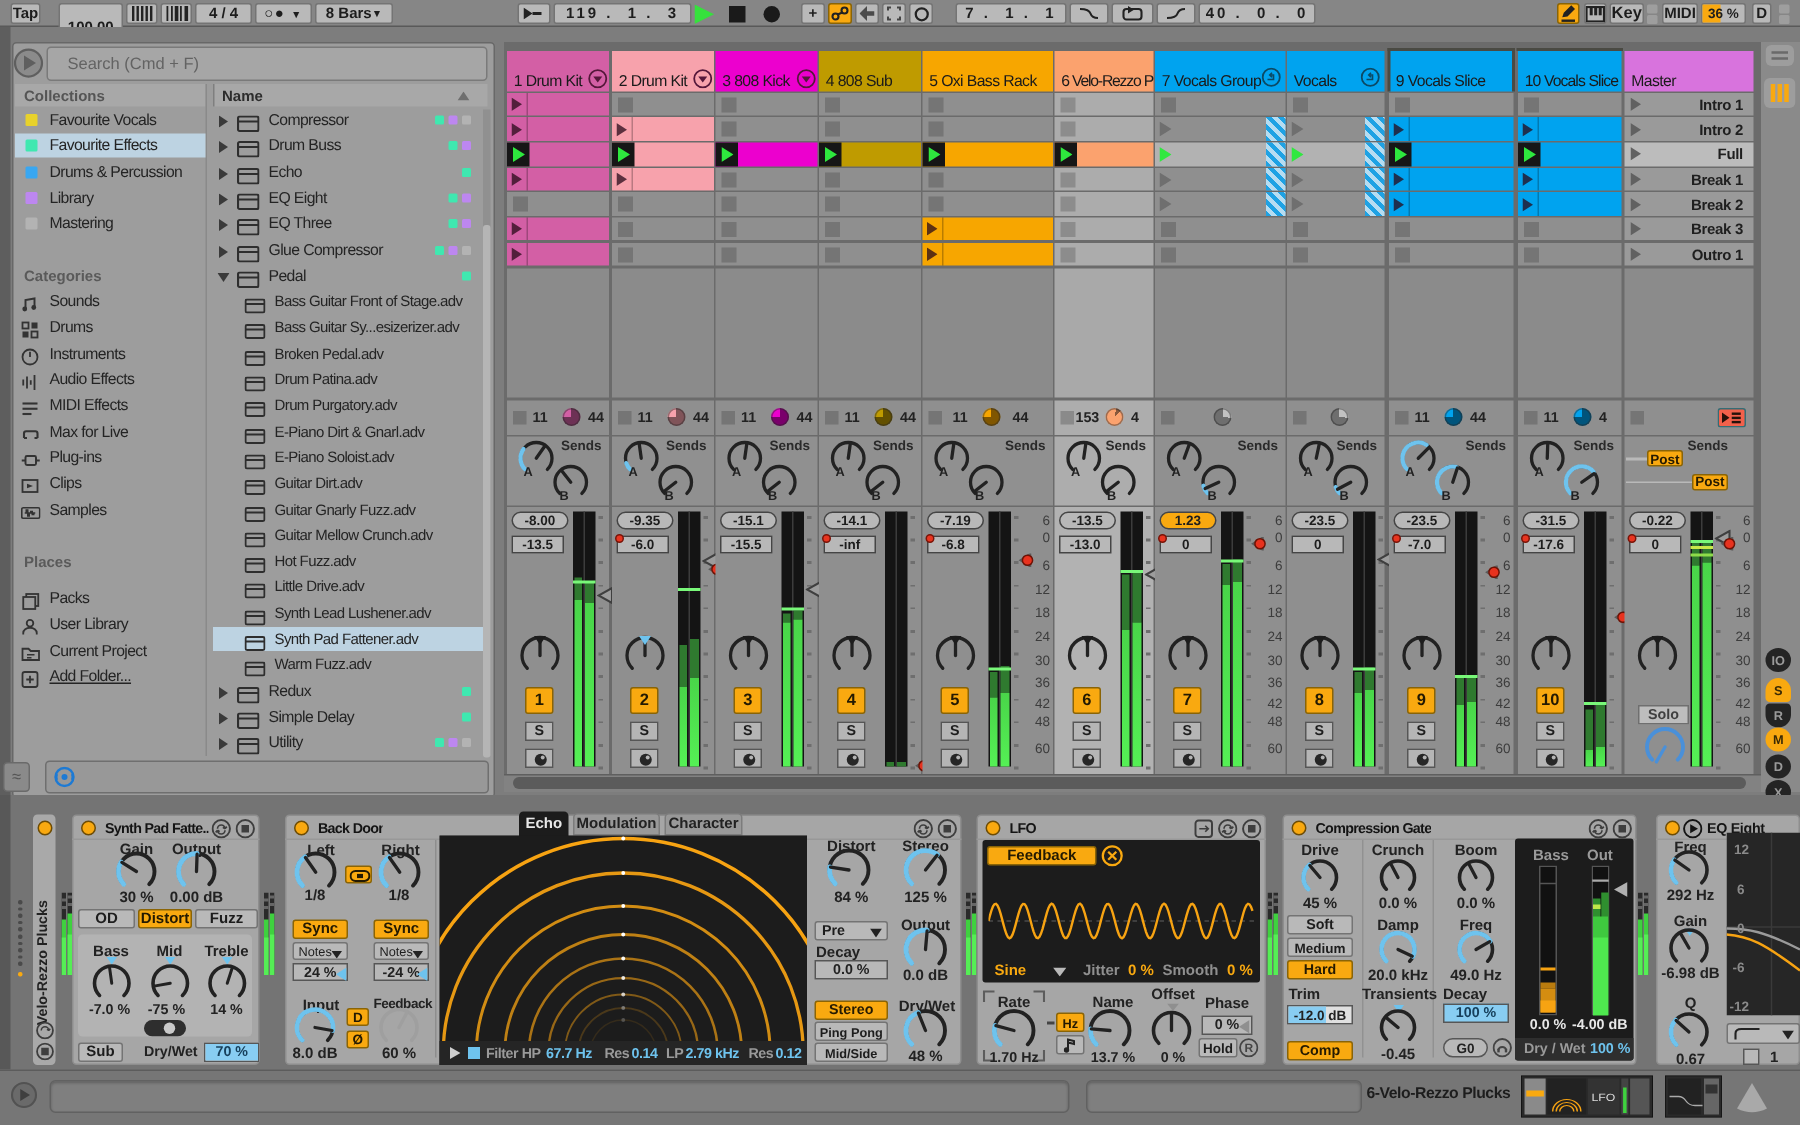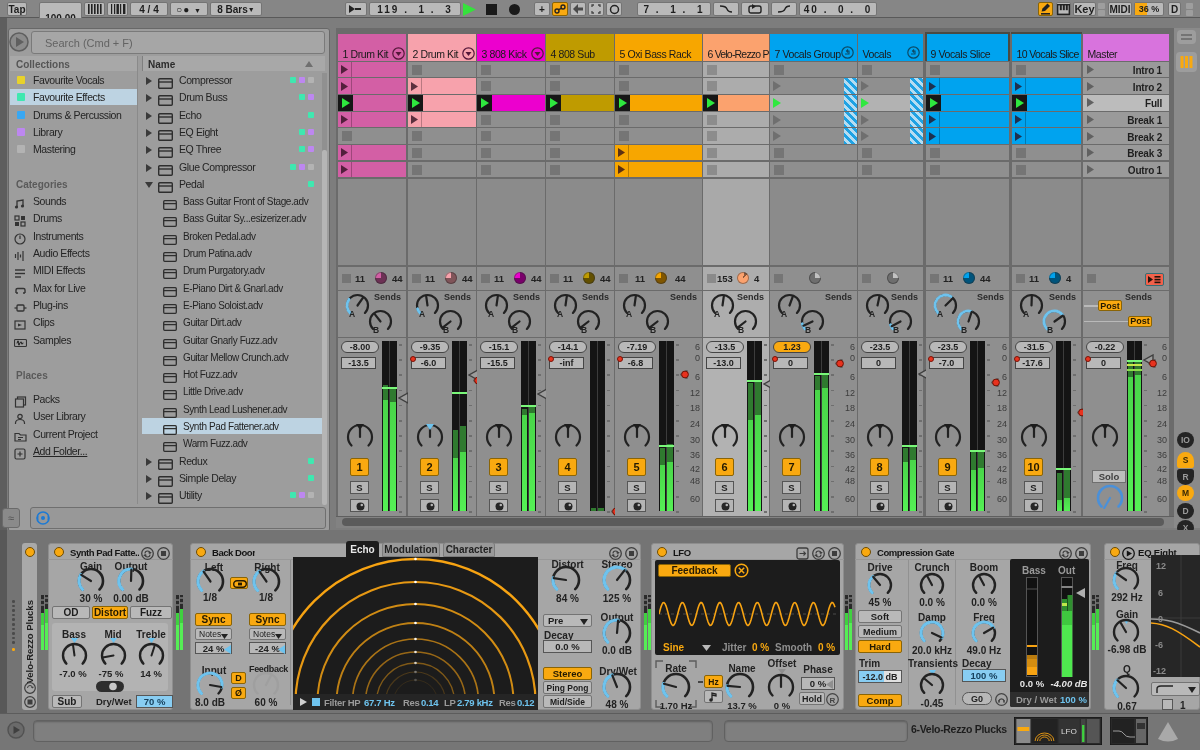--- a/index.html
+++ b/index.html
@@ -1954,21 +1954,21 @@
  <rect x="1" y="22" width="5" height="78" fill="#2f8f2f"></rect>
  <rect x="6.5" y="18" width="5" height="82" fill="#2f8f2f"></rect>
  <rect x="1" y="26" width="5" height="3" fill="#bfe84a"></rect>
  <rect x="1" y="34" width="10" height="66" fill="#3fc93f"></rect>
  <rect x="1" y="48" width="10" height="52" fill="#4fe84f"></rect>
 </svg></div>
 <svg style="position:absolute;left:1076px;top:588px" width="9" height="10">
     <polygon points="9,0 0,5.0 9,10" fill="#b0b0b0"></polygon>
   </svg>
 <div class="t " style="left:1014px;top:679px;font-size:9.5px;color:#e8e8e8;width:36px;text-align:center;">0.0 %</div>
-<div class="t " style="left:1048px;top:679px;font-size:9.5px;color:#e8e8e8;width:42px;text-align:center;font-style:italic;">-4.00 dB</div>
+<div class="t " style="left:1048px;top:679px;font-size:9.5px;color:#e8e8e8;width:42px;">-4.00 dB</div>
 <div class="" style="left:1010px;top:692px;width:79px;height:15px;background:#2e2e2e;border-radius:0 0 2px 2px;"></div>
 <div class="t " style="left:1016px;top:695px;font-size:9.5px;color:#9a9a9a;">Dry / Wet</div>
 <div class="t " style="left:1060px;top:695px;font-size:9.5px;color:#6ec3ee;">100 %</div>
 <div class="" style="left:1104px;top:543px;width:96px;height:167px;background:#a6a6a6;border-radius:3px;border:1px solid #8e8e8e;"></div>
 <div class="" style="left:1104px;top:543px;width:96px;height:17px;border-bottom:1px solid #989898;"></div>
 <div class="" style="left:1110px;top:547px;width:10px;height:10px;background:#f9a910;border-radius:50%;border:1px solid #6d4c05;"></div>
 <div class="t " style="left:1126px;top:547.5px;font-size:9.5px;color:#141414;overflow:hidden;letter-spacing:-0.45px;max-width:72px;"></div>
 <div class="" style="left:1122px;top:546px;width:13px;height:13px;"><svg width="13" height="13">
       <circle cx="6.5" cy="6.5" r="5.8" fill="none" stroke="#141414" stroke-width="1.3"></circle>
       <polygon points="4.8,3.5 10,6.5 4.8,9.5" fill="#141414"></polygon>

